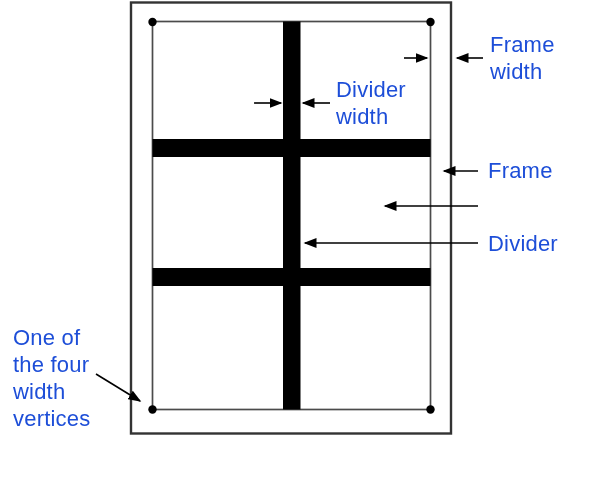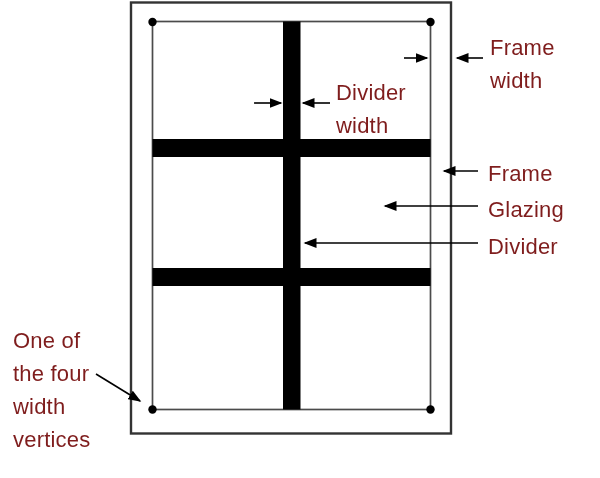--- a/index.html
+++ b/index.html
@@ -7,23 +7,23 @@
     position: relative;
     width: 600px;
     height: 478px;
     background: #ffffff;
     font-family: "Liberation Sans", sans-serif;
     overflow: hidden;
   }
   .canvas svg { position: absolute; left: 0; top: 0; }
   .label {
     position: absolute;
-    color: #7f1d1d;
+    color: #1d4ed8;
     font-size: 22px;
-    line-height: 33px;
+    line-height: 27px;
     white-space: pre-line;
     letter-spacing: 0.2px;
   }
   .lbl-frame-width  { left: 490px; top: 31px;  }
   .lbl-divider-width{ left: 336px; top: 76px;  }
   .lbl-frame        { left: 488px; top: 157px; }
   .lbl-glazing      { left: 488px; top: 193px; }
   .lbl-divider      { left: 488px; top: 230px; }
   .lbl-vertex-note  { left: 13px;  top: 324px; }
 </style>
@@ -70,21 +70,20 @@
   </svg>
 
   <div class="label lbl-frame-width">Frame
 width</div>
 
   <div class="label lbl-divider-width">Divider
 width</div>
 
   <div class="label lbl-frame">Frame</div>
 
-  <div class="label lbl-glazing">Glazing</div>
 
   <div class="label lbl-divider">Divider</div>
 
   <div class="label lbl-vertex-note">One of
 the four
 width
 vertices</div>
 
 </div>
 

